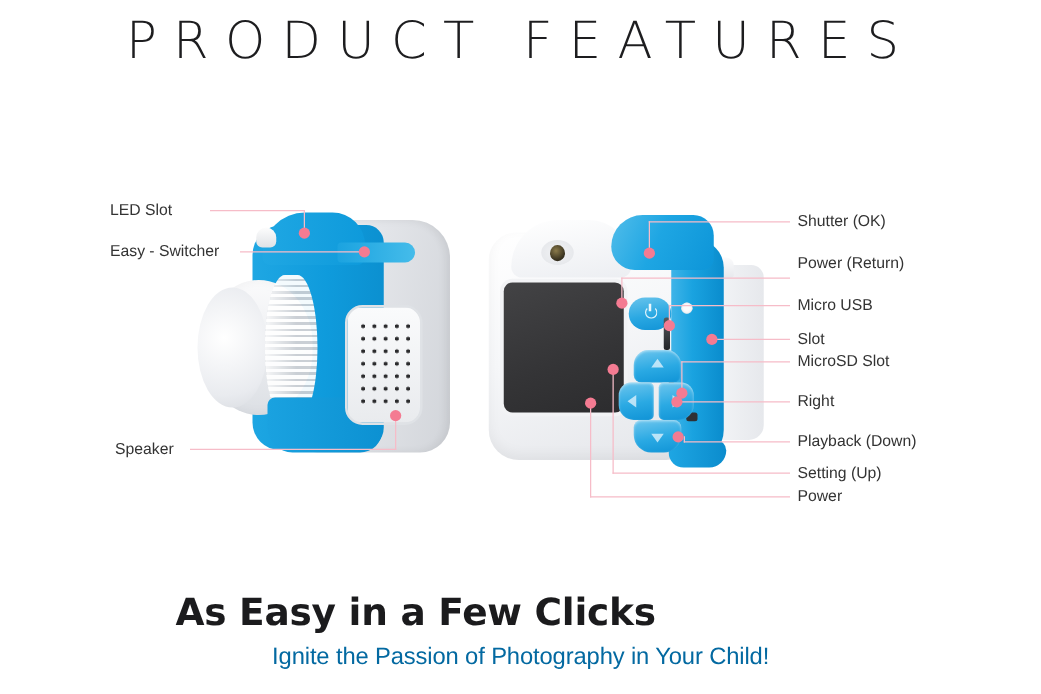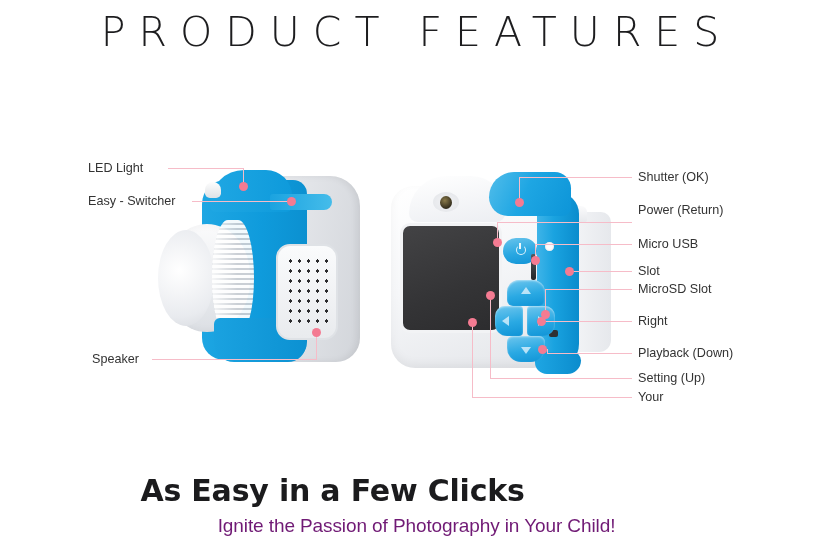--- a/index.html
+++ b/index.html
@@ -45,21 +45,21 @@
 
   
   .tagline{
     position:absolute;left:0;width:665px;text-align:center;
     font-weight:bold;font-size:30px;color:#1b1b1d;
     letter-spacing:-0.2px;
     font-family:"DejaVu Sans","Liberation Sans",sans-serif;
   }
   .subline{
     position:absolute;left:0;width:833px;text-align:center;
-    font-size:19px;color:#701a75;font-weight:400;
+    font-size:19px;color:#0369a1;font-weight:400;
     letter-spacing:-0.1px;
   }
 
   
   #cam-left{position:absolute;left:150px;top:168px;width:225px;height:200px;}
 
   
   .l-shell{
     position:absolute;left:78px;top:8px;width:132px;height:186px;
     background:linear-gradient(100deg,#f3f4f6 0%,#e4e6ea 45%,#d2d5da 100%);
@@ -287,21 +287,21 @@
     <div class="r-reset"></div>
     <div class="r-foot"></div>
     <div class="dpad">
       <div class="dkey dk-up"></div>
       <div class="dkey dk-left"></div>
       <div class="dkey dk-right"></div>
       <div class="dkey dk-down"></div>
     </div>
   </div>
 
-  <div class="label" style="left:88px;top:162px;">LED Light</div>
+  <div class="label" style="left:88px;top:162px;">LED Slot</div>
   <div class="lead h" style="left:168px;top:168px;width:76px;"></div>
   <div class="lead v" style="left:243px;top:168px;height:18px;"></div>
   <div class="dot" style="left:239px;top:182px;"></div>
 
   <div class="label" style="left:88px;top:195px;">Easy - Switcher</div>
   <div class="lead h" style="left:192px;top:201px;width:100px;"></div>
   <div class="dot" style="left:287px;top:197px;"></div>
 
   <div class="label" style="left:92px;top:353px;">Speaker</div>
   <div class="lead h" style="left:152px;top:359px;width:165px;"></div>
@@ -339,21 +339,21 @@
   <div class="label" style="left:638px;top:347px;">Playback (Down)</div>
   <div class="lead h" style="left:547px;top:353px;width:85px;"></div>
   <div class="lead v" style="left:547px;top:349px;height:5px;"></div>
   <div class="dot" style="left:538px;top:345px;"></div>
 
   <div class="label" style="left:638px;top:372px;">Setting (Up)</div>
   <div class="lead h" style="left:490px;top:378px;width:142px;"></div>
   <div class="lead v" style="left:490px;top:295px;height:84px;"></div>
   <div class="dot" style="left:486px;top:291px;"></div>
 
-  <div class="label" style="left:638px;top:391px;">Your</div>
+  <div class="label" style="left:638px;top:391px;">Power</div>
   <div class="lead h" style="left:472px;top:397px;width:160px;"></div>
   <div class="lead v" style="left:472px;top:322px;height:76px;"></div>
   <div class="dot" style="left:468px;top:318px;"></div>
 
   <div class="tagline" style="top:473px;">As Easy in a Few Clicks</div>
   <div class="subline" style="top:515px;">Ignite the Passion of Photography in Your Child!</div>
 
 </div>
 
 </body></html>

